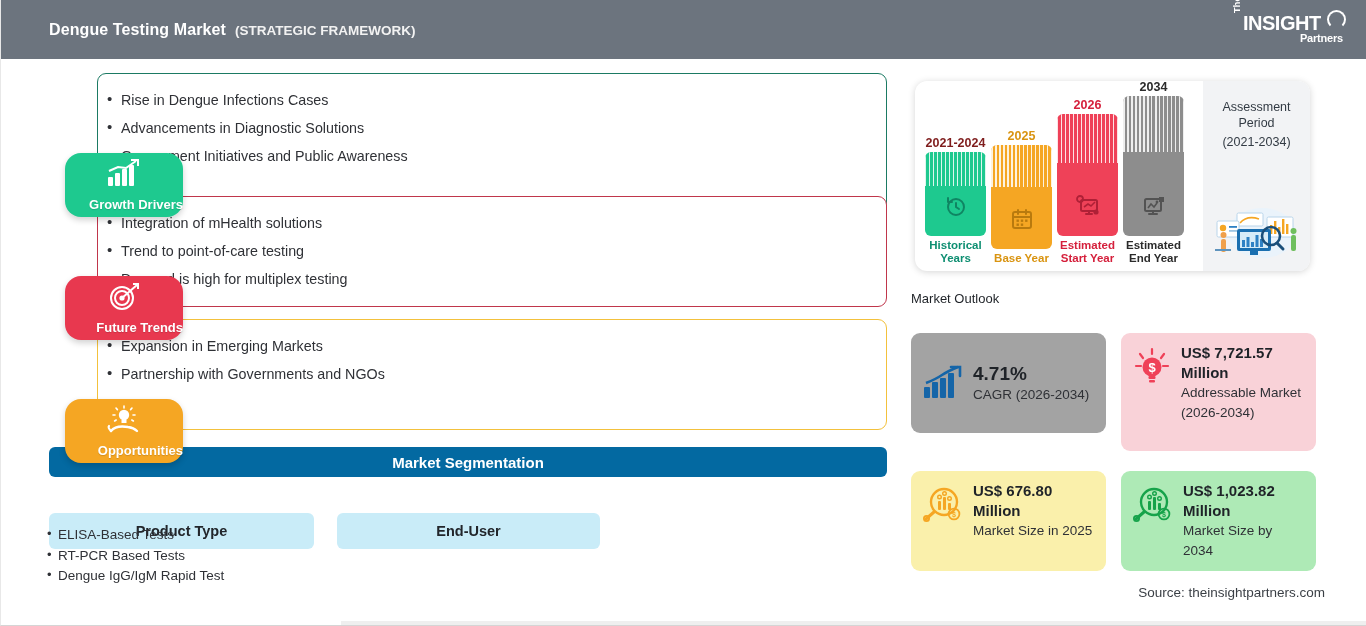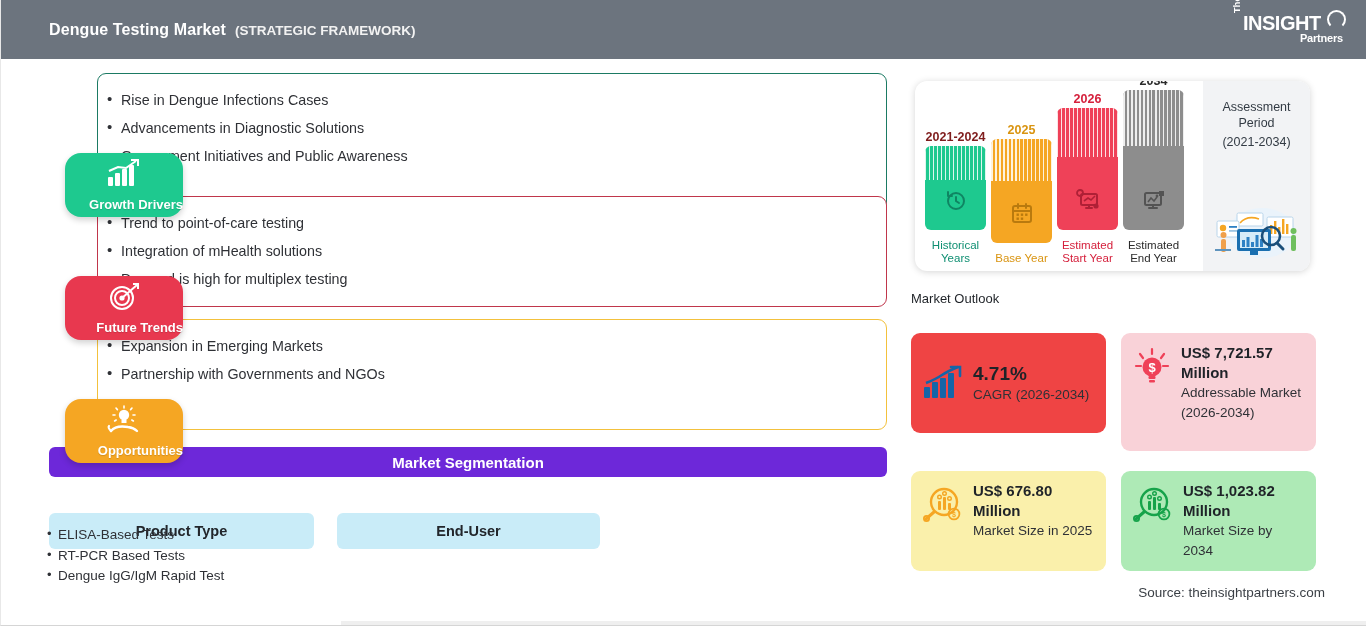--- a/index.html
+++ b/index.html
@@ -48,21 +48,21 @@
            justify-content:flex-end; padding-bottom:5px;
            box-shadow: 0 3px 6px rgba(0,0,0,.18); z-index: 4; margin-left: 16px; }
   .badge-label { font-size: 13px; font-weight: bold; line-height: 14px; text-shadow:0 1px 1px rgba(0,0,0,.15);}
   .badge-icon { position:absolute; top:6px; left:0; right:0; display:flex; justify-content:center; }
   .badge.b1 { top: 94px; background: #1ec98f; }
   .badge.b2 { top: 217px; background: #e8384f; }
   .badge.b3 { top: 340px; background: #f5a623; }
 
   
   .seg-header { position:absolute; left:48px; top: 388px; width: 838px; height: 30px;
-                background:#6d28d9; border-radius: 6px; color:#fff; font-size:15px;
+                background:#0369a1; border-radius: 6px; color:#fff; font-size:15px;
                 font-weight:bold; display:flex; align-items:center; justify-content:center; }
   .seg-pill { position:absolute; top: 454px; height: 36px; background:#c9ecf8;
               border-radius: 6px; display:flex; align-items:center; justify-content:center;
               color:#22262b; font-size:14.5px; font-weight:bold; }
   .seg-pill.p1 { left: 48px;  width: 265px; }
   .seg-pill.p2 { left: 336px; width: 263px; }
   .seg-list { position:absolute; top: 466px; }
   .seg-list.l1 { left: 46px; }
   .seg-list.l2 { left: 334px; }
   .seg-list li { list-style:none; font-size:13.5px; color:#2f3136; line-height:20.5px;
@@ -78,31 +78,31 @@
   .bars { position:relative; width: 288px; height: 190px; }
   .bar-col { position:absolute; bottom: 6px; width: 61px; text-align:center; }
   .bar-year { font-size: 12.5px; font-weight: bold; margin-bottom: 2px; }
   .bar-body { position:relative; width:61px; border-radius: 6px; overflow:hidden;
               display:flex; align-items:flex-end; justify-content:center; }
   .bar-stripe { position:absolute; left:0; right:0; top:0; height: 40%;
       background-image: repeating-linear-gradient(90deg,
          rgba(255,255,255,.85) 0px, rgba(255,255,255,.85) 1.5px,
          transparent 1.5px, transparent 4px); }
   .bar-icon { position:relative; z-index:2; margin-bottom: 14px; opacity:.72; }
-  .bar-cap { font-size: 11.5px; font-weight: normal; line-height: 13px; margin-top: 9px; }
+  .bar-cap { font-size: 11.5px; font-weight: bold; line-height: 13px; margin-top: 3px; }
   .assess-side { width: 107px; background:#f2f3f5; position:relative; padding-top: 18px; }
   .assess-side .t { text-align:center; font-size:12.5px; font-weight:normal; color:#333b44; line-height:16px;}
   .assess-side .y { text-align:center; font-size:12.5px; color:#333b44; margin-top:4px;}
   .assess-illo { position:absolute; left: 4px; bottom: 6px; }
 
   .outlook-title { position:absolute; left: 10px; top: 232px; font-size: 13px;
                    font-weight: normal; color: #1f2328; }
   .ocard { position:absolute; width: 195px; border-radius: 9px; display:flex;
            align-items:center; padding: 10px 11px; gap: 9px; }
-  .ocard.c1 { left: 10px;  top: 274px; height: 100px; background:#ef4444; }
+  .ocard.c1 { left: 10px;  top: 274px; height: 100px; background:#a3a3a3; }
   .ocard.c2 { left: 220px; top: 274px; height: 118px; background:#f9d2d8; align-items:flex-start; }
   .ocard.c3 { left: 10px;  top: 412px; height: 100px; background:#faf0ab; align-items:flex-start;}
   .ocard.c4 { left: 220px; top: 412px; height: 100px; background:#aeeab6; align-items:flex-start;}
   .ocard .txt .big { font-size: 19px; font-weight: bold; color: #1f2328; line-height: 23px; }
   .ocard .txt .big-sm { font-size: 15px; font-weight: bold; color:#1f2328; line-height: 20px; }
   .ocard .txt .sub { font-size: 13.5px; color: #2f3136; line-height: 20px; }
   .ocard .ico { flex: 0 0 auto; margin-top: 4px; }
   .source { position:absolute; right: 42px; top: 526px; font-size: 13.5px; color: #3a3f45; }
 
   .scroll-hint { position:absolute; left: 340px; bottom: 0; width: 1026px; height: 4px; background:#efefef; }
@@ -143,22 +143,22 @@
           <rect x="25" y="6" width="5" height="21" fill="#fff" rx="1"></rect>
           <path d="M5 12 L14 8 L22 9 L32 2" stroke="#fff" stroke-width="2" fill="none"></path>
           <path d="M27 1 L34 1 L34 7" stroke="#fff" stroke-width="2" fill="none"></path>
         </svg>
       </span>
       <span class="badge-label">Growth Drivers</span>
     </div>
 
     <div class="section s2">
       <ul class="bullets">
+        <li>Integration of mHealth solutions</li>
         <li>Trend to point-of-care testing</li>
-        <li>Integration of mHealth solutions</li>
         <li>Demand is high for multiplex testing</li>
       </ul>
     </div>
     <div class="badge b2">
       <span class="badge-icon">
         <svg width="36" height="30" viewBox="0 0 36 30">
           <circle cx="16" cy="16" r="11" stroke="#fff" stroke-width="2" fill="none"></circle>
           <circle cx="16" cy="16" r="7" stroke="#fff" stroke-width="2" fill="none"></circle>
           <circle cx="16" cy="16" r="2.6" fill="#fff"></circle>
           <path d="M16 16 L31 3" stroke="#fff" stroke-width="2"></path>

